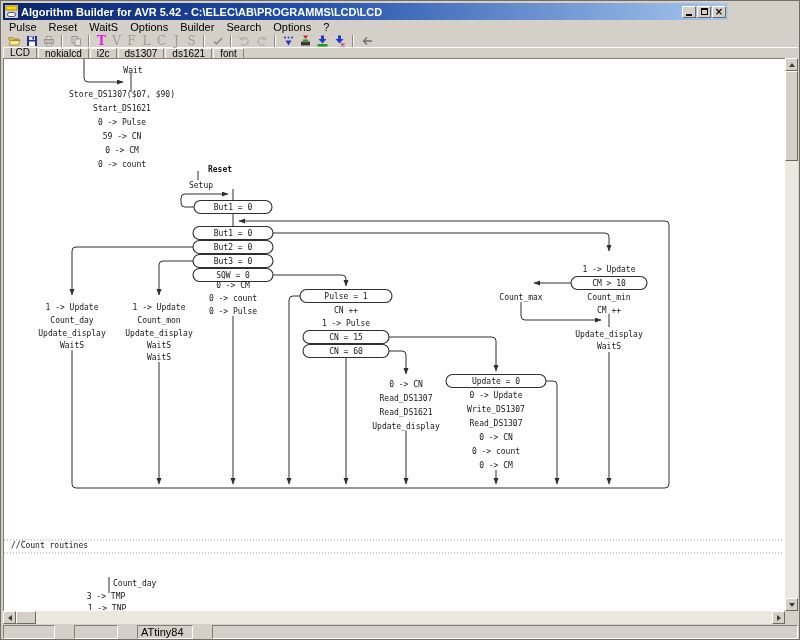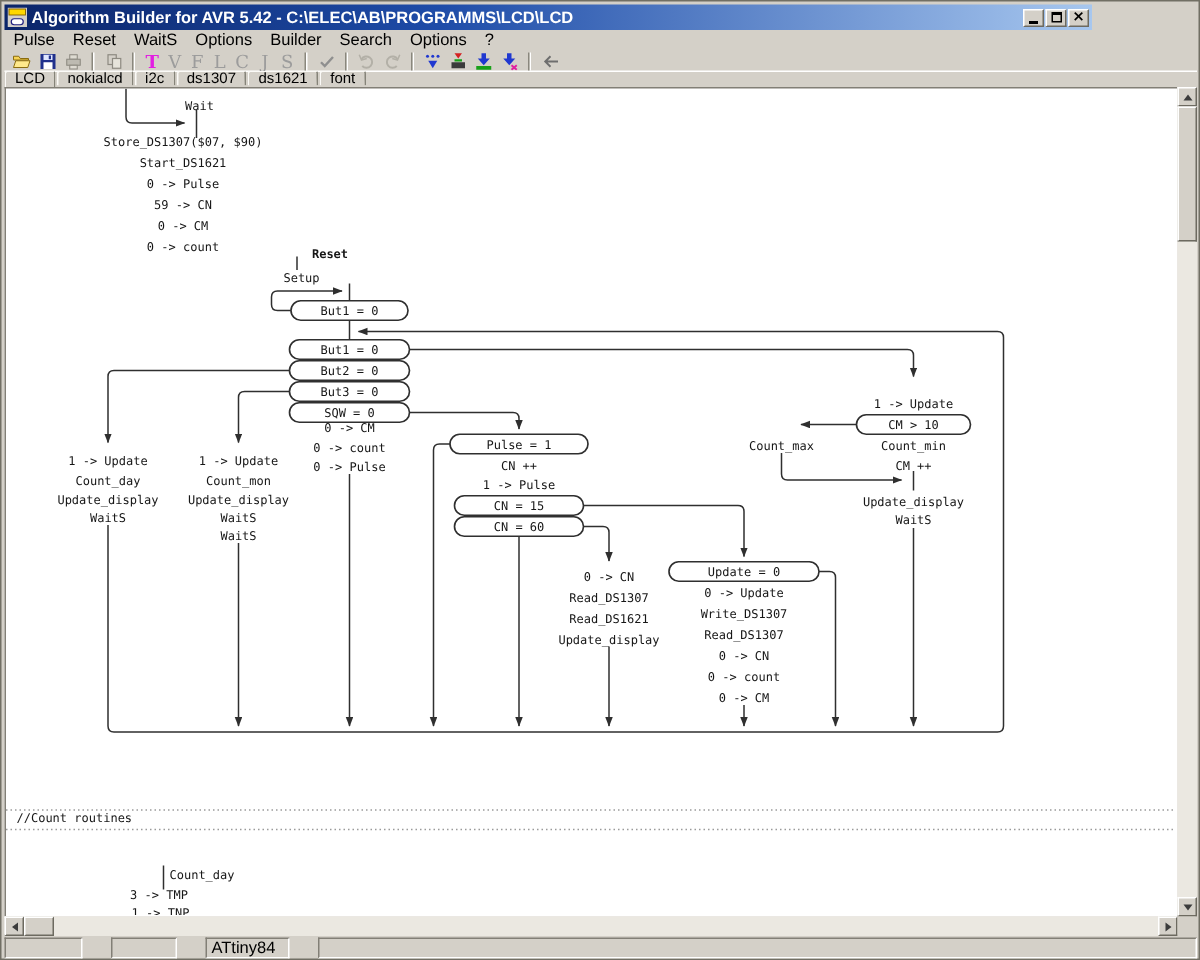--- a/index.html
+++ b/index.html
@@ -24,21 +24,21 @@
 
   
   .toolbar{position:absolute;left:2px;top:33px;width:795px;height:14px;display:flex;align-items:center;padding-left:3px;
     border-bottom:1px solid #fff}
   .tbtn{width:17px;height:14px;display:flex;align-items:center;justify-content:center;flex:none}
   .letter{font-family:"DejaVu Serif",serif;font-size:12px;color:#9c9c9c;width:15px;text-align:center;flex:none}
   .letter-t{color:#e21ee2;font-weight:bold}
   .tsep{width:2px;height:12px;border-left:1px solid #8a877d;border-right:1px solid #fff;margin:0 4px;flex:none}
 
   
-  .tabbar{position:absolute;left:2px;top:46px;width:795px;height:11px;display:flex;align-items:flex-start;z-index:3}
+  .tabbar{position:absolute;left:2px;top:46px;width:795px;height:11px;display:flex;align-items:center;z-index:3}
   .tab{height:10px;line-height:9px;font-size:10px;padding:0 6px;background:#d4d0c8;
     border:1px solid #858378;border-bottom:none;border-top-color:#fbfaf7;border-left-color:#fbfaf7;
     border-radius:2px 2px 0 0;margin-right:1px;color:#000}
   .tab.active{height:11px;position:relative;z-index:4}
 
   
   .canvas{position:absolute;left:2px;top:57px;width:782px;height:553px;background:#fff;
     border-top:1px solid #827f76;border-left:1px solid #827f76;overflow:hidden}
   svg text{font-family:"DejaVu Sans Mono",monospace;font-size:8px;fill:#161616}
 

